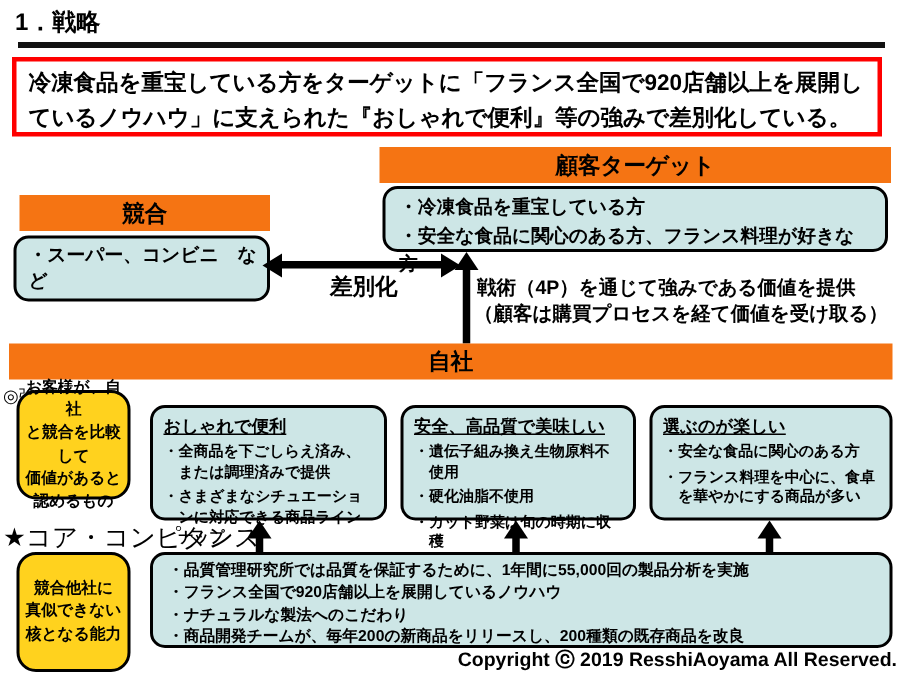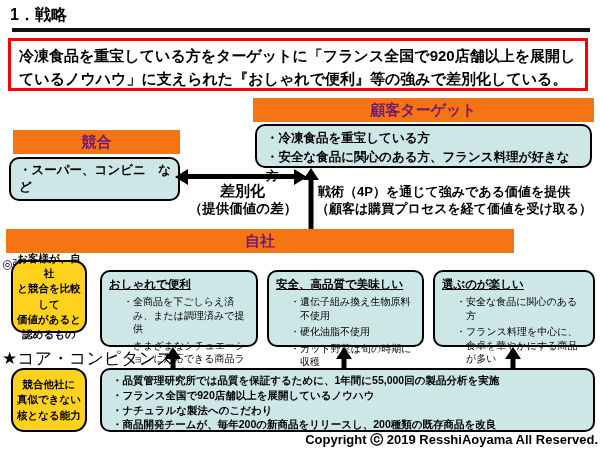--- a/index.html
+++ b/index.html
@@ -10,25 +10,25 @@
   body{font-family:"Liberation Sans","DejaVu Sans",sans-serif;color:var(--ink);}
   .slide{position:relative;width:600px;height:450px;background:#fff;overflow:hidden;font-weight:bold;}
 
   .page-title{position:absolute;left:10px;top:5px;font-size:16px;font-weight:bold;}
   .title-rule{position:absolute;left:12px;top:28px;width:578px;height:4px;background:#111;}
 
   .strategy-box{position:absolute;left:8px;top:38px;width:580px;height:53px;
     border:3px solid var(--red);background:#fff;padding:3px 8px;
     font-size:15px;line-height:1.55;font-weight:bold;}
 
-  .bar{position:absolute;background:var(--orange);color:#701a75;font-weight:bold;
+  .bar{position:absolute;background:var(--orange);color:#000000;font-weight:bold;
     text-align:center;font-size:15px;display:flex;align-items:center;justify-content:center;}
   .bar-customer{left:253px;top:98px;width:341px;height:24px;}
   .bar-competitor{left:13px;top:130px;width:167px;height:24px;}
-  .bar-company{left:6px;top:229px;width:508px;height:24px;}
+  .bar-company{left:6px;top:229px;width:589px;height:24px;}
 
   .bluebox{position:absolute;background:var(--light-blue);border:2px solid #000;border-radius:10px;}
   .customer-box{left:255px;top:124px;width:337px;height:44px;padding:3px 9px;}
   .customer-box .bullet{font-size:12.5px;line-height:19px;}
   .competitor-box{left:9px;top:157px;width:171px;height:44px;display:flex;align-items:center;padding-left:8px;}
   .competitor-box .bullet{font-size:12.5px;}
 
   .bullet{font-weight:bold;}
 
   
@@ -56,28 +56,28 @@
   .tactics-2{position:absolute;left:316px;top:200px;font-size:13px;font-weight:bold;white-space:nowrap;}
 
   .sec-label{position:absolute;font-weight:normal;}
   .strengths-label{left:2px;top:256px;font-size:12px;}
   .core-label{left:2px;top:347px;font-size:17px;}
 
   .ybox{position:absolute;background:var(--yellow);border:2px solid #000;border-radius:13px;
     display:flex;align-items:center;justify-content:center;text-align:center;
     font-size:10.5px;line-height:1.45;font-weight:bold;white-space:pre-line;padding:2px;}
   .ybox1{left:11px;top:260px;width:76px;height:73px;}
-  .ybox2{left:11px;top:368px;width:76px;height:64px;}
+  .ybox2{left:11px;top:368px;width:76px;height:80px;}
 
   .sbox{position:absolute;top:270px;height:77px;padding:5px 7px;}
   .sbox1{left:100px;width:158px;}
   .sbox2{left:267px;width:157px;}
   .sbox3{left:433px;width:162px;}
   .sbox-title{font-size:11.5px;font-weight:bold;text-decoration:underline;margin-bottom:2px;}
-  .sb-bullet{font-size:10px;line-height:1.35;padding-left:10px;text-indent:-10px;margin-top:3px;font-weight:normal;margin-left:14px;}
+  .sb-bullet{font-size:10px;line-height:1.35;padding-left:10px;text-indent:-10px;margin-top:3px;font-weight:bold;}
 
   .bottom-box{left:100px;top:368px;width:495px;height:64px;padding:3px 10px;}
   .bottom-box .bb-bullet{font-size:10.5px;line-height:14.8px;font-weight:bold;white-space:nowrap;}
 
   .copyright{position:absolute;right:2px;top:431px;font-size:13px;font-weight:bold;}
 </style>
 </head>
 <body>
 
 <div class="slide">
@@ -95,21 +95,20 @@
     <div class="bullet">・安全な食品に関心のある方、フランス料理が好きな方</div>
   </div>
 
   <div class="bar bar-competitor">競合</div>
   <div class="bluebox competitor-box">
     <div class="bullet">・スーパー、コンビニ　など</div>
   </div>
 
   <div class="h-arrow"></div>
   <div class="diff-label">差別化</div>
-  <div class="diff-sub">（提供価値の差）</div>
 
   <div class="v-arrow v-arrow-main"></div>
   <div class="tactics-1">戦術（4P）を通じて強みである価値を提供</div>
   <div class="tactics-2">（顧客は購買プロセスを経て価値を受け取る）</div>
 
   <div class="bar bar-company">自社</div>
 
   <div class="sec-label strengths-label">◎強み</div>
   <div class="ybox ybox1">お客様が、自社
 と競合を比較して

